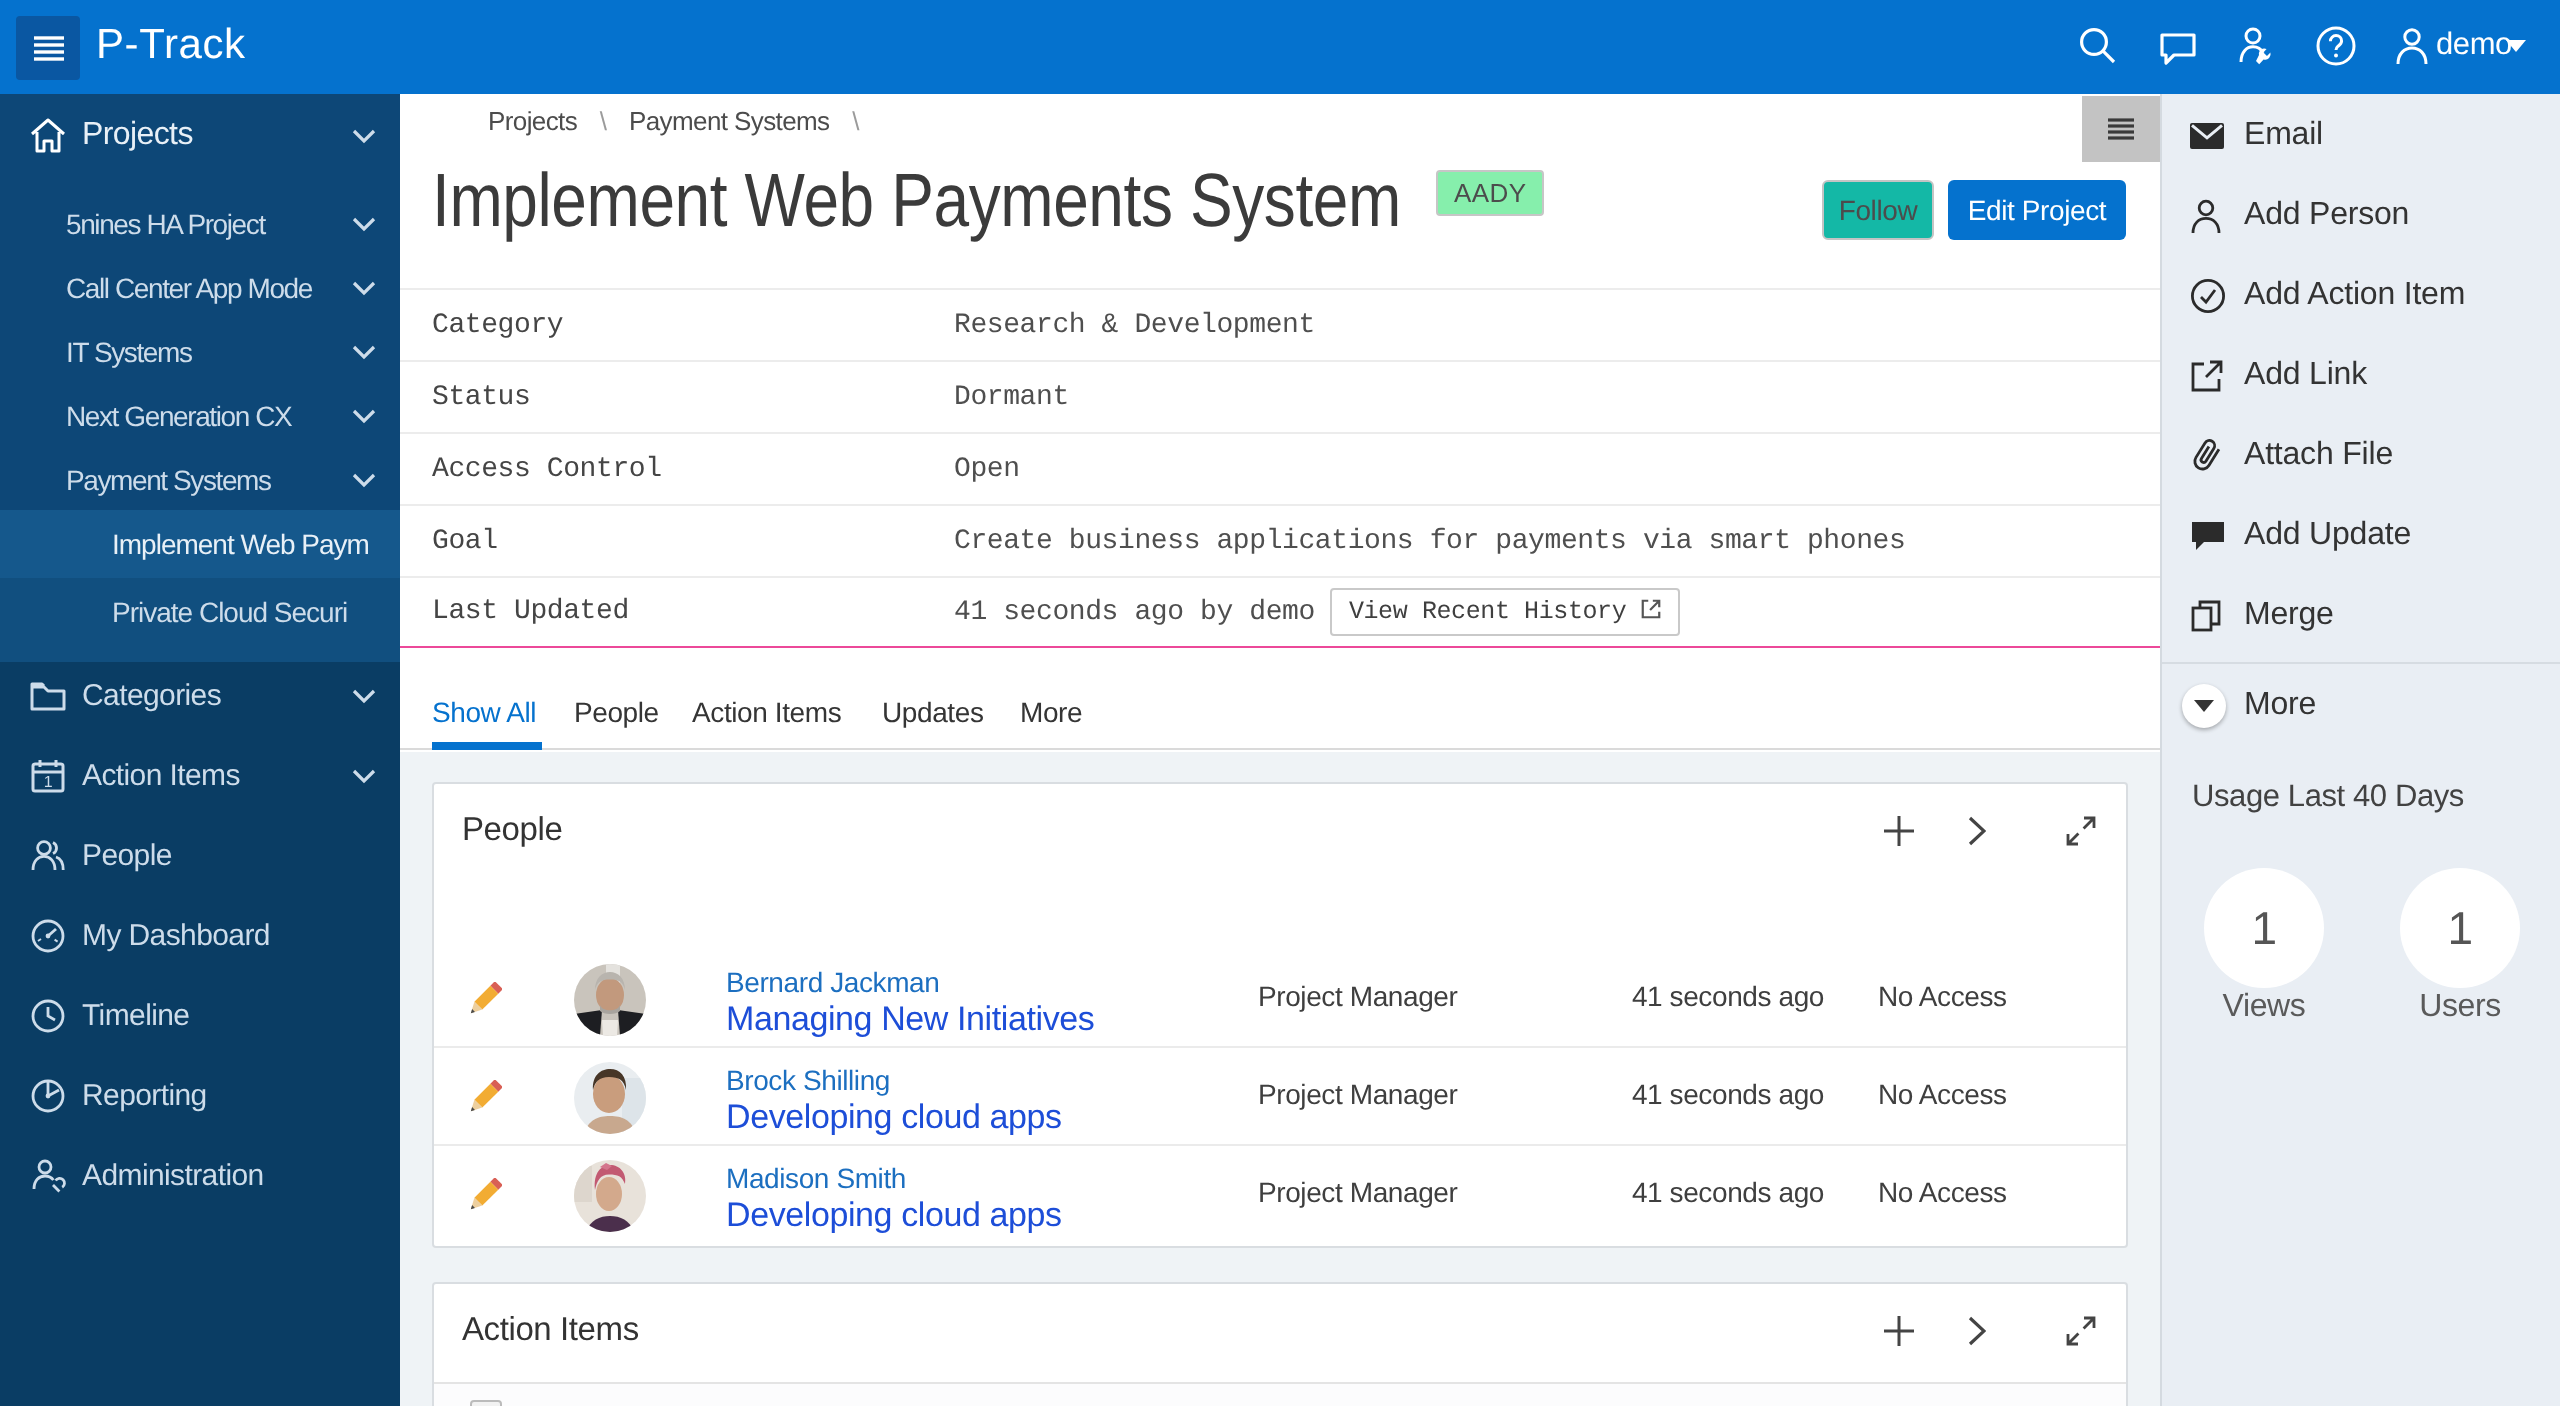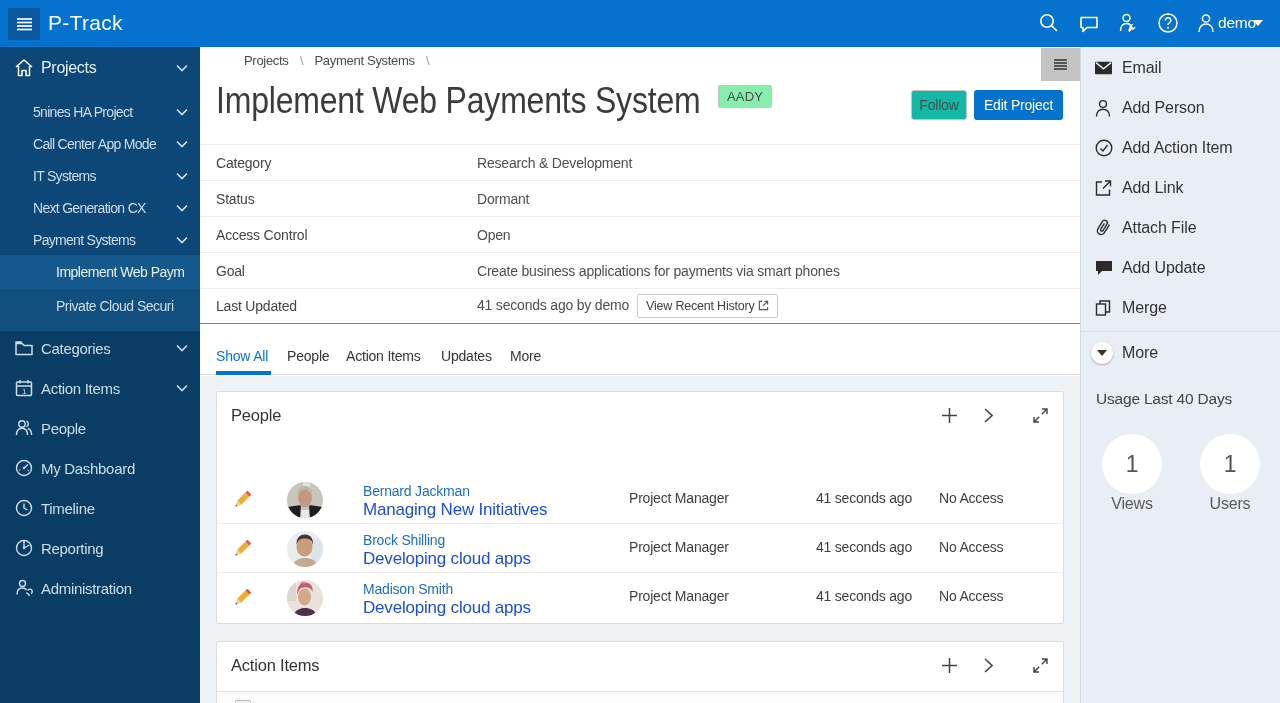--- a/index.html
+++ b/index.html
@@ -28,21 +28,21 @@
 #main { position:absolute; left:200px; top:47px; width:880px; height:656px; background:#fff; }
 #crumbs { position:absolute; left:16px; top:6px; font-size:13px; letter-spacing:-0.3px; color:#4c4c4c;margin-left:28px; }
 #crumbs .sep { color:#9b9b9b; padding:0 8px; }
 #title { position:absolute; left:16px; top:32px; font-size:32px; color:#3b3b3b; white-space:nowrap; transform:scaleY(1.18); transform-origin:0 0; }
 #badge { position:absolute; left:518px; top:38px; border:1px solid #c6c6c6; background:#86efac; color:#4c4c4c; font-size:13px; padding:3px 8px; border-radius:2px; letter-spacing:0.2px; }
 #followBtn { position:absolute; left:711px; top:43px; width:56px; height:30px; border:1px solid #c4c4c4; background:#14b8a6; color:#4c4c4c; font-size:14px; border-radius:3px; text-align:center; line-height:28px; }
 #editBtn { position:absolute; left:774px; top:43px; width:89px; height:30px; background:#0572ce; color:#fff; font-size:14px; border-radius:3px; text-align:center; line-height:30px; }
 #mTop { position:absolute; left:841px; top:1px; width:39px; height:33px; background:#c3c3c3; }
 #mTop svg { position:absolute; left:13px; top:11px; }
 
-#fields { position:absolute; left:0px; top:97px; width:916px; }
+#fields { position:absolute; left:0px; top:97px; width:916px;font-family:Liberation Mono, monospace; }
 .frow { position:relative; width:880px; height:36px; border-top:1px solid #ececec; }
 .frow .lab { position:absolute; left:16px; top:50%; transform:translateY(-50%); font-size:14px; color:#454545; }
 .frow .val { position:absolute; left:277px; top:50%; transform:translateY(-50%); font-size:14px; color:#4f4f4f; white-space:nowrap; }
 #fields .last { border-bottom:1px solid #ec4899; }
 #histBtn { display:inline-block; margin-left:8px; border:1px solid #c9c9c9; background:#fff; border-radius:2px; font-size:12.5px; color:#3f3f3f; padding:4px 8px 4px 8px; vertical-align:middle; }
 
 #tabs { position:absolute; left:0; top:293px; width:880px; height:35px; border-bottom:1px solid #dadada; font-size:14px; }
 .tab { position:absolute; top:8px; color:#353535; }
 #tabSel { color:#0572ce; }
 #tabUnd { position:absolute; left:16px; top:31px; width:55px; height:4px; background:#0572ce; }

